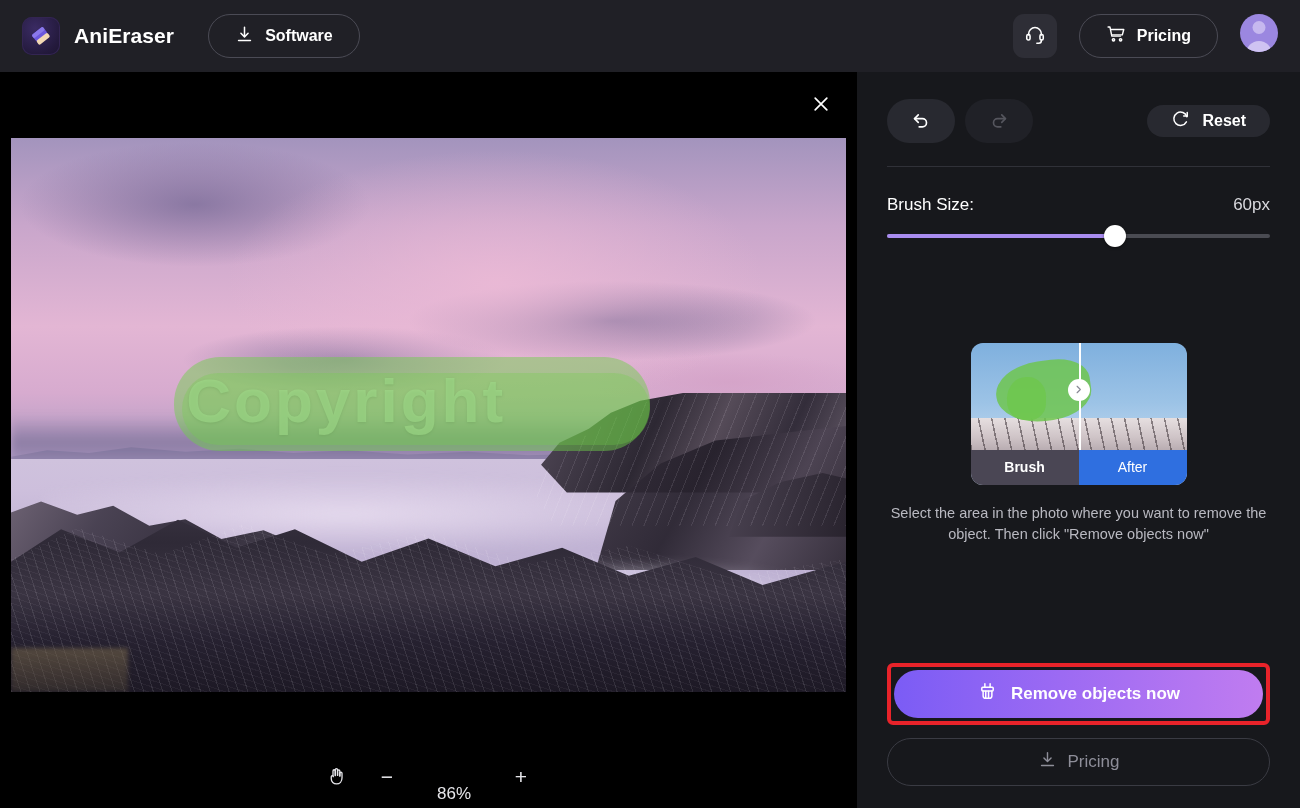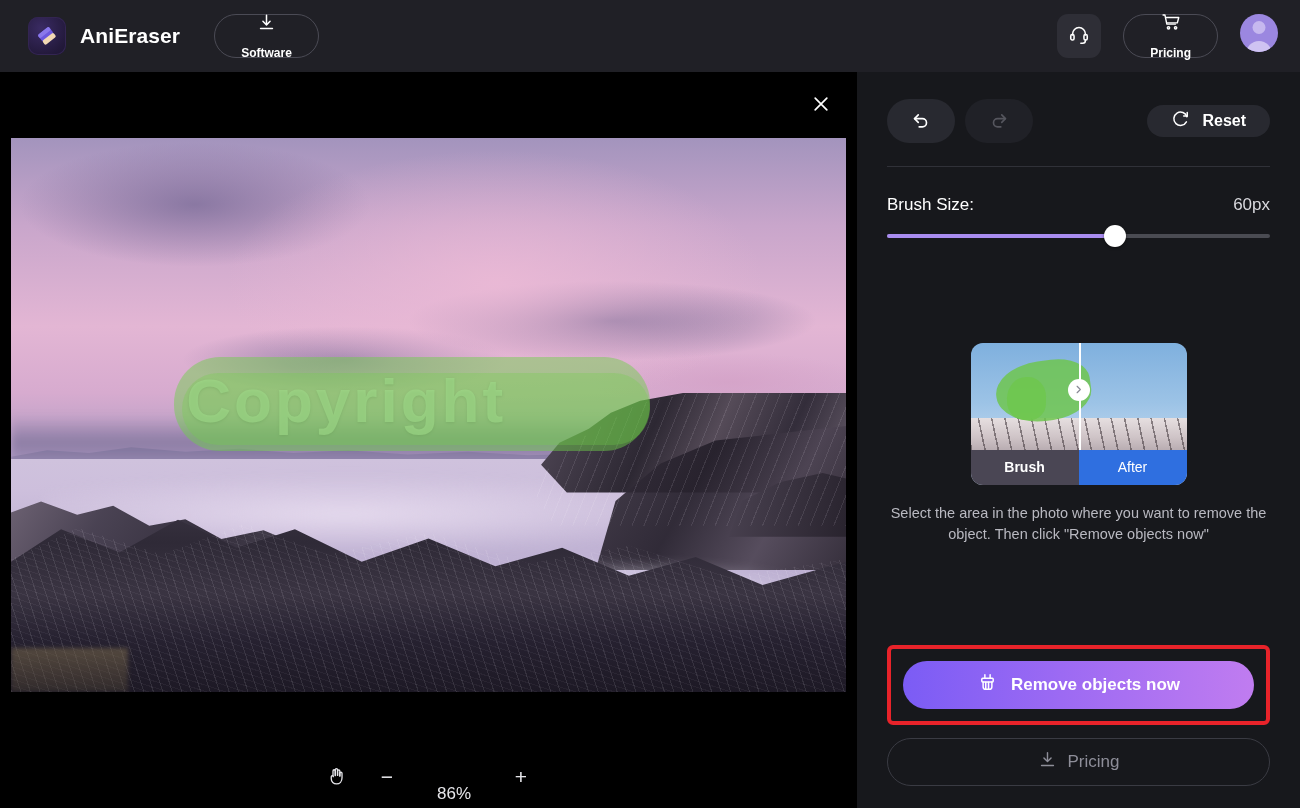--- a/index.html
+++ b/index.html
@@ -9,37 +9,37 @@
     font-family: "Liberation Sans", sans-serif;
     overflow: hidden;
   }
   .app { position: relative; width: 1300px; height: 808px; display: flex; flex-direction: column; }
 
   
   .header {
     height: 72px; flex: 0 0 72px;
     background: #202026;
     display: flex; align-items: center;
-    padding: 0 22px 0 28px;
+    padding: 0 22px 0 22px;
   }
   .brand { display: flex; align-items: center; gap: 14px; }
   .logo-box {
     width: 38px; height: 38px; border-radius: 10px;
     background: radial-gradient(circle at 35% 30%, #3a2b63 0%, #241a3d 70%, #1b1430 100%);
     display: flex; align-items: center; justify-content: center;
     box-shadow: inset 0 0 0 1px #332552;
   }
   .brand-name { color: #ffffff; font-size: 21px; font-weight: bold; letter-spacing: .1px; }
 
   .pill-btn {
     display: inline-flex; align-items: center; justify-content: center; gap: 11px;
     height: 44px; padding: 0 26px;
     border: 1px solid #4b4b55; border-radius: 22px;
-    color: #ffffff; font-size: 12px; font-weight: bold;
-    background: transparent; cursor: pointer; white-space: nowrap; flex-direction: column;
+    color: #ffffff; font-size: 16px; font-weight: bold;
+    background: transparent; cursor: pointer; white-space: nowrap;
   }
   .software-btn { margin-left: 34px; }
   .header-right { margin-left: auto; display: flex; align-items: flex-start; gap: 22px; }
   .icon-square {
     width: 44px; height: 44px; border-radius: 11px;
     background: #2e2e36; display: flex; align-items: center; justify-content: center;
     cursor: pointer;
   }
   .avatar {
     width: 38px; height: 38px; border-radius: 50%;
@@ -285,21 +285,21 @@
     flex: 1; background: #2f6fe0; color: #ffffff; font-size: 14px; font-weight: normal;
     display: flex; align-items: center; justify-content: center;
   }
 
   .hint {
     margin-top: 18px; text-align: center;
     color: #b9b9c1; font-size: 14.5px; line-height: 1.42;
   }
 
   .actions { position: absolute; left: 30px; right: 30px; bottom: 22px; }
-  .highlight-box { border: 4px solid #e8232a; border-radius: 6px; padding: 12px; }
+  .highlight-box { border: 4px solid #e8232a; border-radius: 6px; padding: 3px; }
   .primary-btn {
     width: 100%; height: 48px; border-radius: 24px; border: none; cursor: pointer;
     background: linear-gradient(90deg, #7b5cf5 0%, #9c6af3 45%, #c07cf0 100%);
     color: #ffffff; font-size: 17px; font-weight: bold;
     display: flex; align-items: center; justify-content: center; gap: 13px;
   }
   .secondary-btn {
     margin-top: 13px; width: 100%; height: 48px; border-radius: 24px;
     border: 1px solid #3a3b43; background: transparent; cursor: pointer;
     color: #8e8e99; font-size: 17px;

